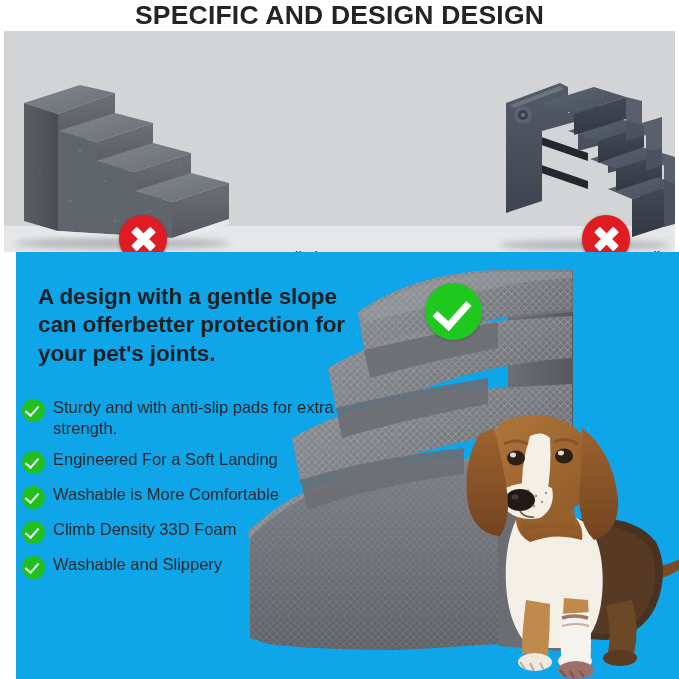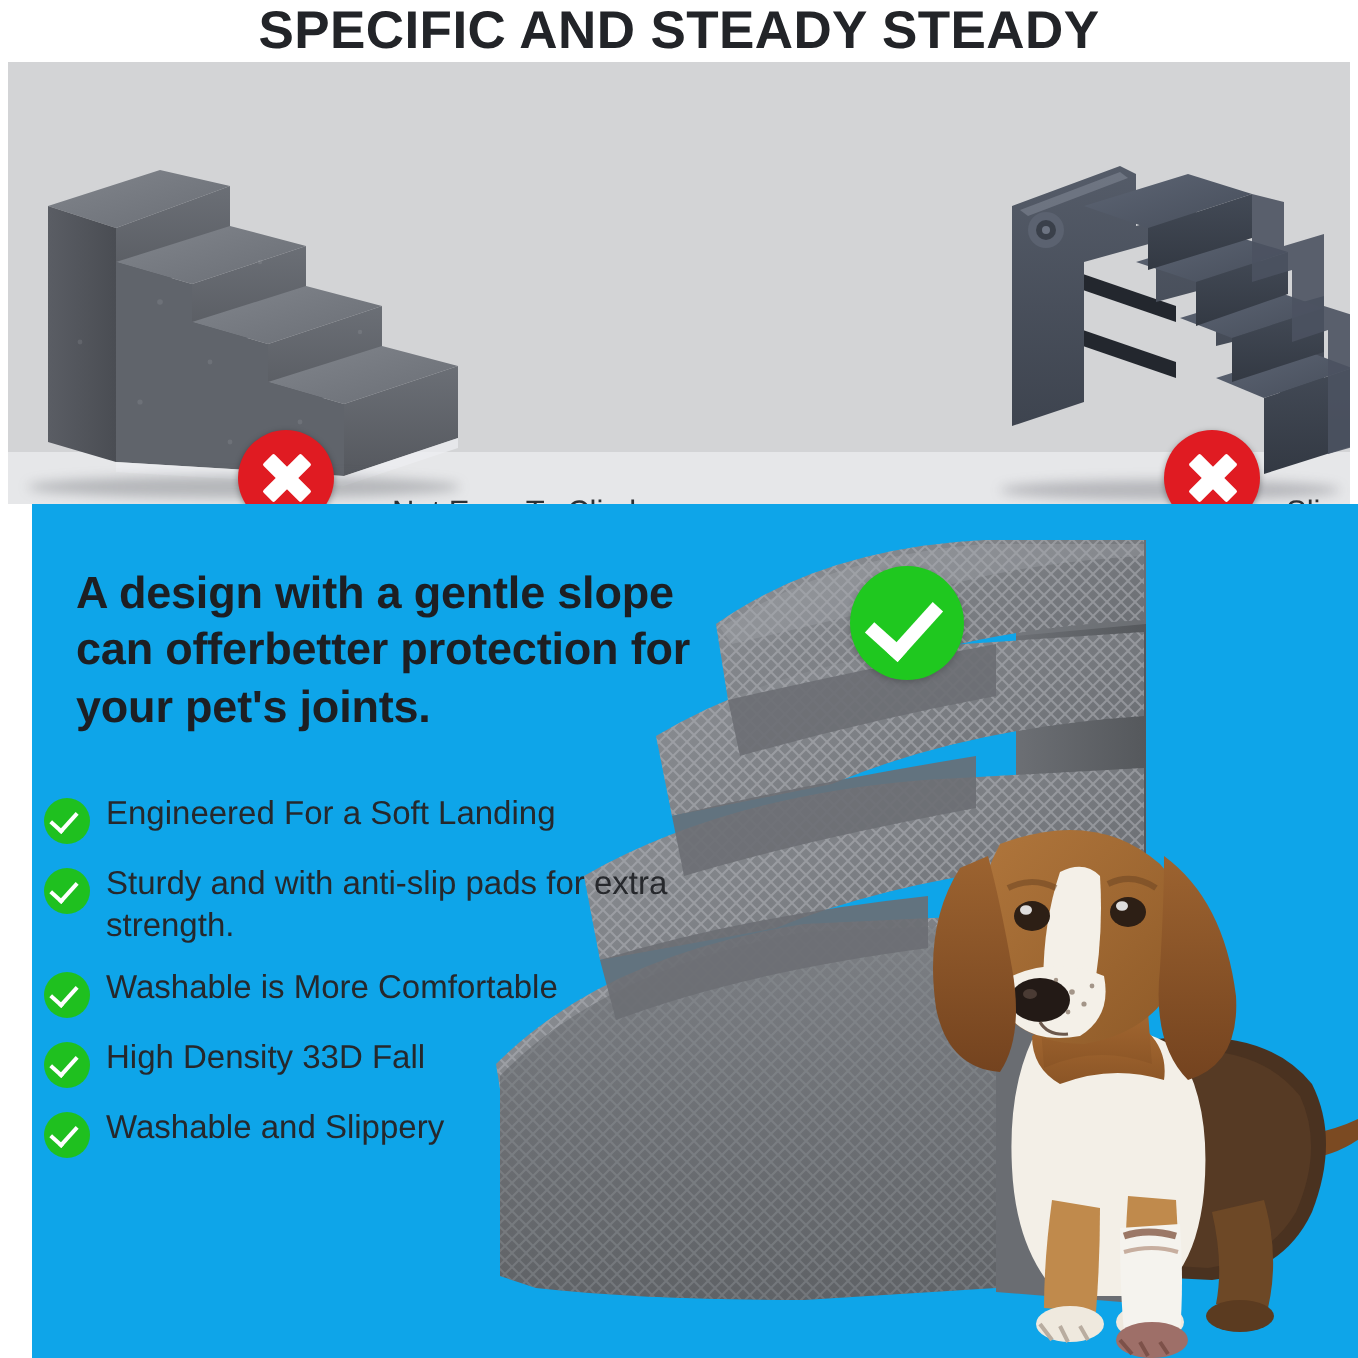--- a/index.html
+++ b/index.html
@@ -199,21 +199,21 @@
 
   #hero-product { position: absolute; left: 226px; top: 0px; width: 453px; height: 427px; }
   #hero-dog { position: absolute; left: 440px; top: 148px; width: 239px; height: 279px; z-index: 8; }
 </style>
 </head>
 <body>
 
 <div id="page">
 
   <div id="title-bar">
-    <div id="title-text">SPECIFIC AND STEADY STEADY</div>
+    <div id="title-text">SPECIFIC AND DESIGN DESIGN</div>
   </div>
 
   <div id="top-panel">
     <div id="top-panel-floor"></div>
 
     <div id="cmp-1" class="cmp-cell">
       <div id="prod1">
         <div class="shadow"></div>
         <svg width="226" height="180" viewBox="0 0 226 180">
           <defs>
@@ -462,33 +462,33 @@
       </svg>
     </div>
 
     <div id="hero-check"></div>
 
     <div id="headline">A design with a gentle slope can offerbetter protection for your pet's joints.</div>
 
     <div id="bullets">
       <div class="bullet">
         <span class="check-badge"></span>
-        <span class="bullet-text">Engineered For a Soft Landing</span>
+        <span class="bullet-text">Sturdy and with anti-slip pads for extra strength.</span>
       </div>
       <div class="bullet">
         <span class="check-badge"></span>
-        <span class="bullet-text">Sturdy and with anti-slip pads for extra strength.</span>
+        <span class="bullet-text">Engineered For a Soft Landing</span>
       </div>
       <div class="bullet">
         <span class="check-badge"></span>
         <span class="bullet-text">Washable is More Comfortable</span>
       </div>
       <div class="bullet">
         <span class="check-badge"></span>
-        <span class="bullet-text">High Density 33D Fall</span>
+        <span class="bullet-text">Climb Density 33D Foam</span>
       </div>
       <div class="bullet">
         <span class="check-badge"></span>
         <span class="bullet-text">Washable and Slippery</span>
       </div>
     </div>
 
   </div>
 </div>
 

